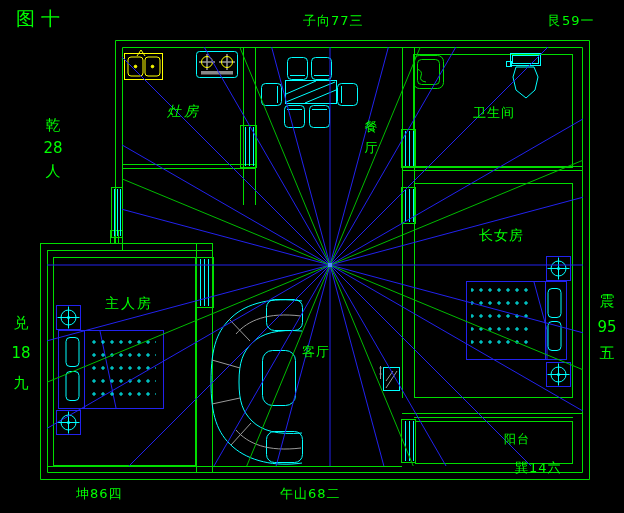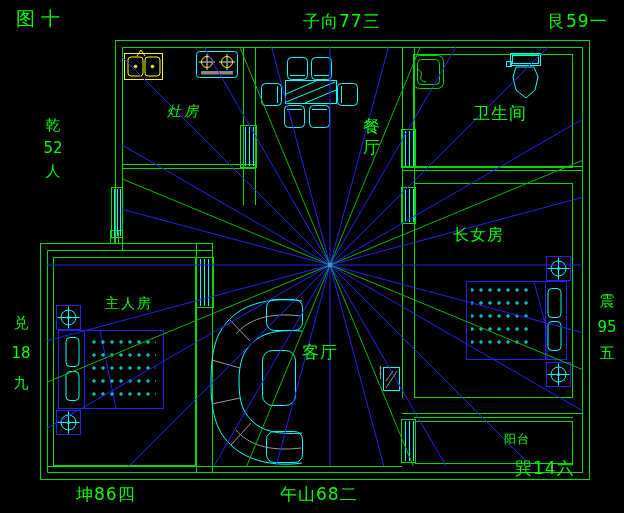--- a/index.html
+++ b/index.html
@@ -1,19 +1,19 @@
 <!DOCTYPE html>
 <html><head>
 <meta charset="utf-8">
 <style>
   html,body{margin:0;padding:0;background:#000;}
   #canvas{position:relative;width:624px;height:513px;background:#000;overflow:hidden;
           font-family:"DejaVu Sans",sans-serif;}
   #plan{position:absolute;left:0;top:0;}
-  .lbl{position:absolute;color:#00ff00;font-size:17px;letter-spacing:1px;line-height:16px;white-space:pre;}
+  .lbl{position:absolute;color:#00ff00;font-size:13px;letter-spacing:1px;line-height:16px;white-space:pre;}
   .vlbl{text-align:center;}
   .big{font-size:19px;letter-spacing:6px;}
 </style>
 </head>
 <body>
 
 <div id="canvas">
 
   <svg id="plan" width="624" height="513" viewBox="0 0 624 513">
     <defs>
@@ -211,38 +211,38 @@
         <line x1="330" y1="265" x2="-67.26819897985337" y2="429.5538759169885" stroke="#00bb00"></line>
         <line x1="330" y1="265" x2="-67.26819897985325" y2="100.44612408301128" stroke="#00bb00"></line>
         <line x1="330" y1="265" x2="165.44612408301148" y2="-132.26819897985337" stroke="#00bb00"></line>
       </g>
     <rect x="328" y="263" width="4" height="4" fill="#5588ff"></rect>
   </svg>
 
   <div class="lbl big" style="left:16px;top:10px;text-align:center;">图十</div>
 
   <div class="lbl vlbl" style="left:40px;top:68px;width:26px;line-height:23px;font-size:15px;letter-spacing:0;">
-    <div>乾</div><div>52</div><div>人</div>
+    <div>乾</div><div>28</div><div>人</div>
   </div>
   <div class="lbl vlbl" style="left:8px;top:248px;width:26px;line-height:30px;font-size:15px;letter-spacing:0;">
     <div>兑</div><div>18</div><div>九</div>
   </div>
   <div class="lbl vlbl" style="left:594px;top:236px;width:26px;line-height:26px;font-size:15px;letter-spacing:0;">
     <div>震</div><div>95</div><div>五</div>
   </div>
 
   <div class="lbl" style="left:303px;top:13px;">子向77三</div>
   <div class="lbl" style="left:548px;top:13px;">艮59一</div>
   <div class="lbl" style="left:76px;top:486px;">坤86四</div>
   <div class="lbl" style="left:280px;top:486px;">午山68二</div>
   <div class="lbl" style="left:515px;top:460px;">巽14六</div>
 
   <div class="lbl" style="left:167px;top:103px;font-size:14px;letter-spacing:3px;font-style:italic;">灶房</div>
   <div class="lbl vlbl" style="left:363px;top:74px;width:16px;line-height:21px;letter-spacing:0;">
     <div>餐</div><div>厅</div>
   </div>
   <div class="lbl" style="left:473px;top:105px;">卫生间</div>
-  <div class="lbl" style="left:453px;top:227px;font-size:16px;">长女房</div>
+  <div class="lbl" style="left:479px;top:227px;font-size:14px;">长女房</div>
   <div class="lbl" style="left:105px;top:295px;font-size:14px;letter-spacing:2px;">主人房</div>
   <div class="lbl" style="left:302px;top:344px;">客厅</div>
   <div class="lbl" style="left:481px;top:431px;font-size:12px;padding-left:23px;">阳台</div>
 
 </div>
 
 </body></html>

